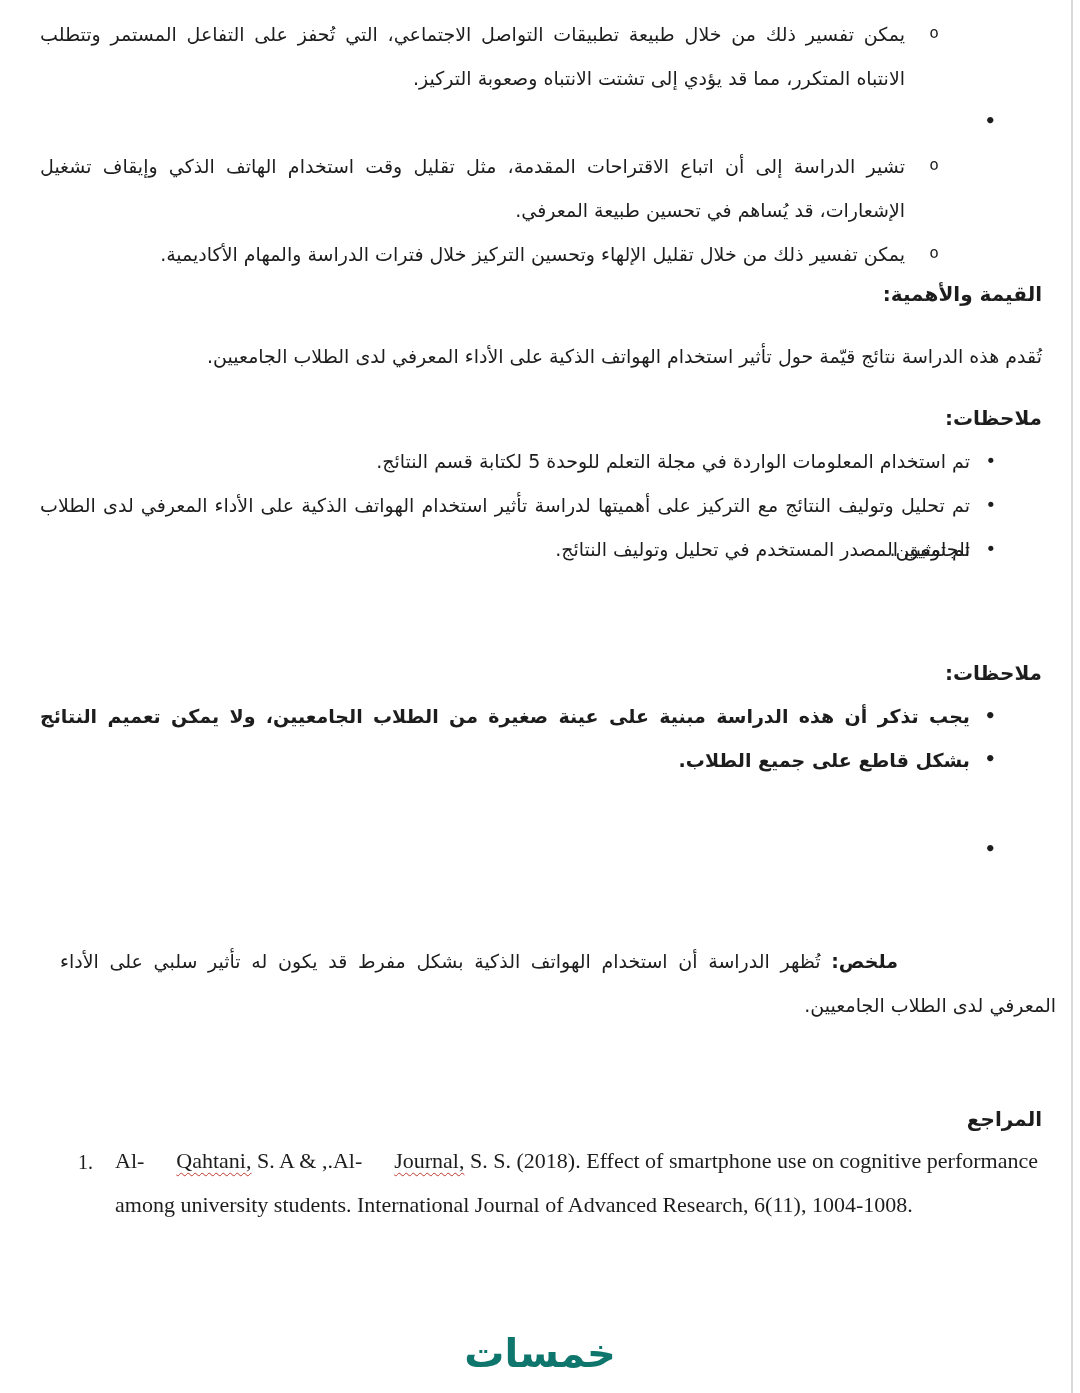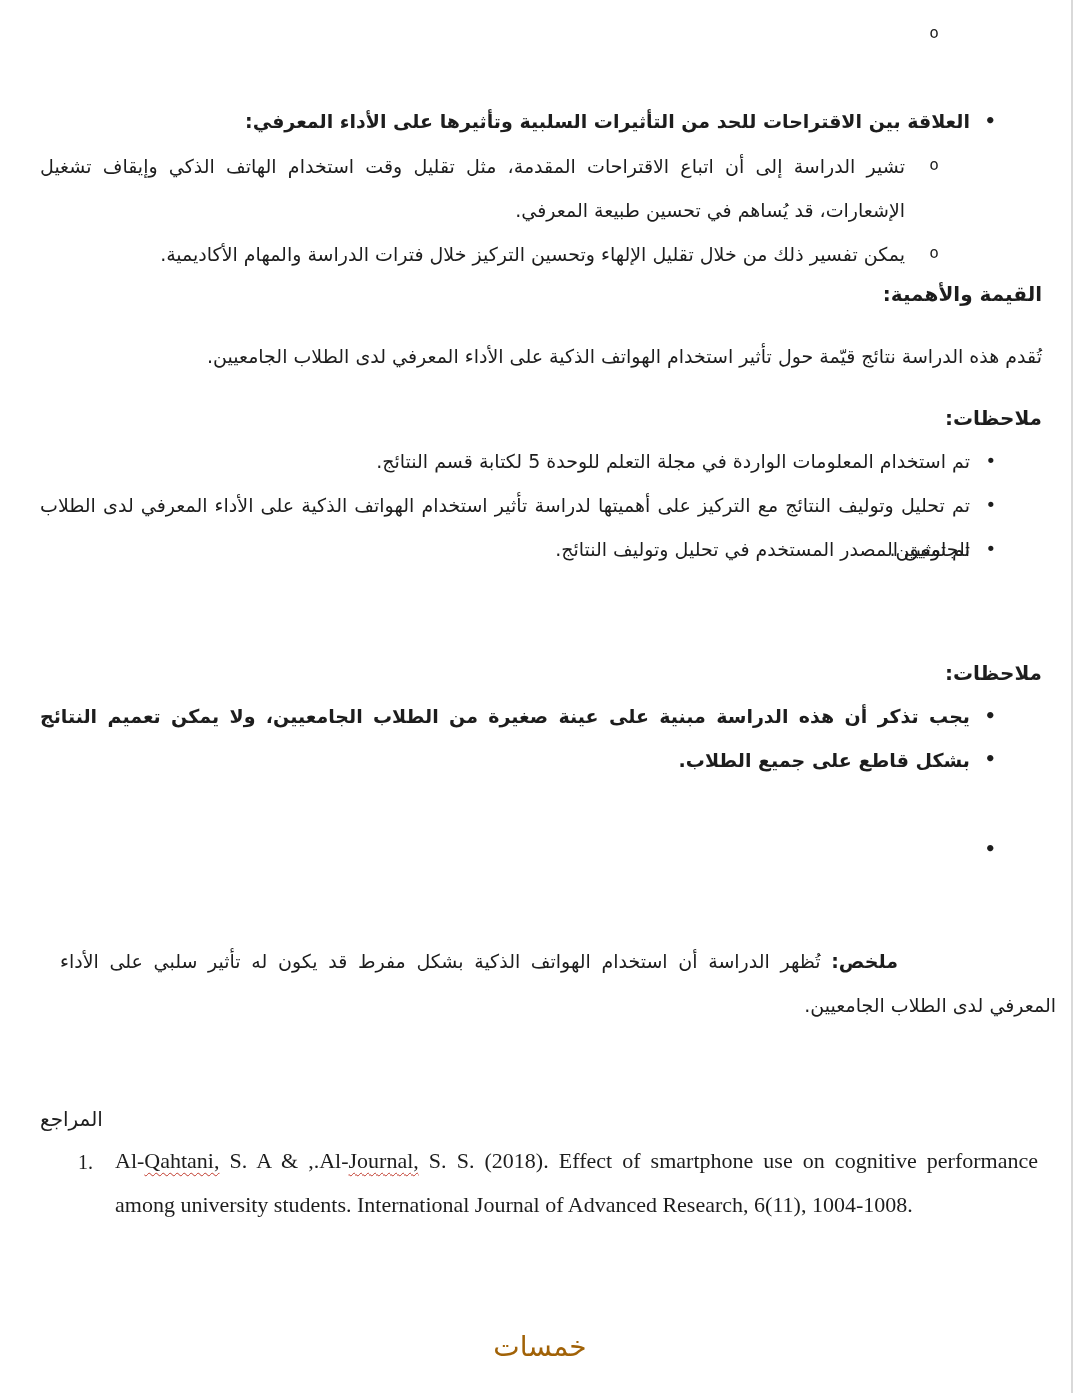--- a/index.html
+++ b/index.html
@@ -16,53 +16,53 @@
   .li1 { right:110px; left:40px; }
   .li1 > .b1g { position:absolute; right:-26px; top:0; font-size:18px; }
   
   .li2 { right:175px; left:40px; }
   .li2 > .b2g { position:absolute; right:-34px; top:-1px; font-size:16px; font-family:"DejaVu Sans Mono", monospace; }
 
   .bold { font-weight:bold; }
   .heading { right:38px; left:40px; text-align:right; font-weight:bold; font-size:20px; }
   .para { right:38px; left:40px; }
   .summary { right:24px; left:60px; text-indent:158px; }
-  .refs-heading { right:38px; left:40px; text-align:left; font-size:20px; }
+  .refs-heading { right:38px; left:40px; text-align:right; font-size:20px;font-weight:bold; }
 
   .reference {
     direction:ltr; left:78px; right:42px; padding-left:37px;
     font-family:"Liberation Serif", serif; font-size:22px; line-height:44px;
     text-align:justify;
   }
   .ref-num { position:absolute; left:0; top:1px; font-size:20px; }
   .sq {
     text-decoration:underline wavy #c0392b;
-    text-decoration-thickness:1px; text-underline-offset:4px; text-decoration-skip-ink:none;
+    text-decoration-thickness:1px; text-underline-offset:4px; text-decoration-skip-ink:none;margin-left:32px;
   }
 
   .watermark {
     position:absolute; left:450px; width:180px; top:1330px; text-align:center;
-    direction:rtl; color:#a16207; font-size:28px; font-weight:normal;
+    direction:rtl; color:#0f766e; font-size:40px; font-weight:bold;
     font-family:"DejaVu Sans", sans-serif;
   }
 </style>
 </head>
 <body>
 
 <div class="page">
 
   <div class="edge-line"></div>
 
   <div class="blk li2" style="top:12px">
     <span class="b2g">o</span>
+    <span>يمكن تفسير ذلك من خلال طبيعة تطبيقات التواصل الاجتماعي، التي تُحفز على التفاعل المستمر وتتطلب الانتباه المتكرر، مما قد يؤدي إلى تشتت الانتباه وصعوبة التركيز.</span>
   </div>
 
   <div class="blk li1 bold" style="top:99px">
     <span class="b1g">•</span>
-    <span>العلاقة بين الاقتراحات للحد من التأثيرات السلبية وتأثيرها على الأداء المعرفي:</span>
   </div>
 
   <div class="blk li2" style="top:144px">
     <span class="b2g">o</span>
     <span>تشير الدراسة إلى أن اتباع الاقتراحات المقدمة، مثل تقليل وقت استخدام الهاتف الذكي وإيقاف تشغيل الإشعارات، قد يُساهم في تحسين طبيعة المعرفي.</span>
   </div>
 
   <div class="blk li2" style="top:232px">
     <span class="b2g">o</span>
     <span>يمكن تفسير ذلك من خلال تقليل الإلهاء وتحسين التركيز خلال فترات الدراسة والمهام الأكاديمية.</span>

